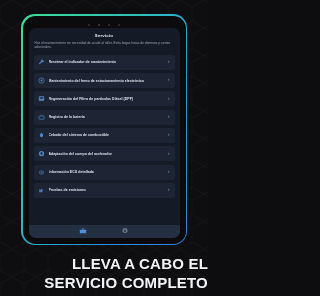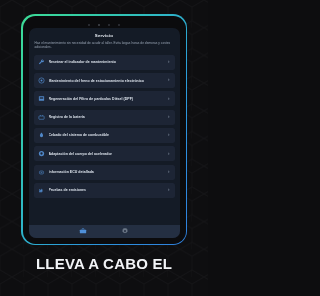--- a/index.html
+++ b/index.html
@@ -172,21 +172,21 @@
   .nav-btn svg { width: 100%; height: 100%; display: block; }
   .nav-btn.active { color: #4f90d9; }
   .nav-btn.idle   { color: #6b7686; }
 
   
   .headline {
     position: absolute;
     left: 0;
     right: 0;
     top: 255px;
-    text-align: center;
+    text-align: right;
     color: #f2f4f7;
     font-size: 15px;
     font-weight: bold;
     line-height: 1.25;
     letter-spacing: 0.2px;
   }
   .headline .l2 { display: block; }
 </style>
 </head>
 <body>
@@ -328,15 +328,16 @@
             </span>
           </div>
 
         </div>
       </div>
     </div>
   </div>
 
   <div class="headline">
     <span class="l1">LLEVA A CABO EL</span>
+    <span class="l2">SERVICIO COMPLETO</span>
   </div>
 
 </div>
 
 </body></html>

